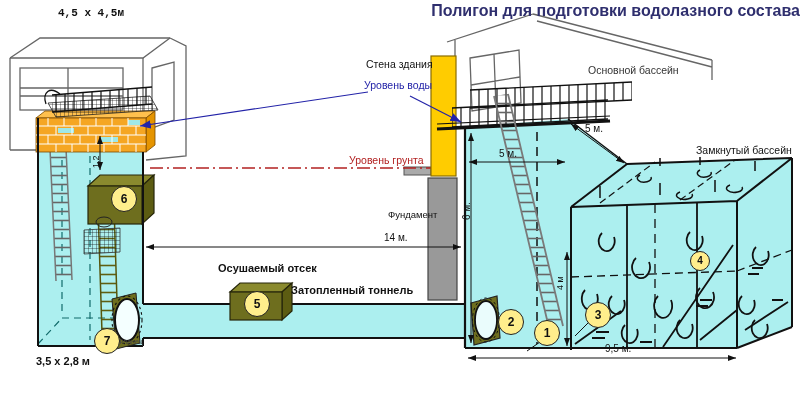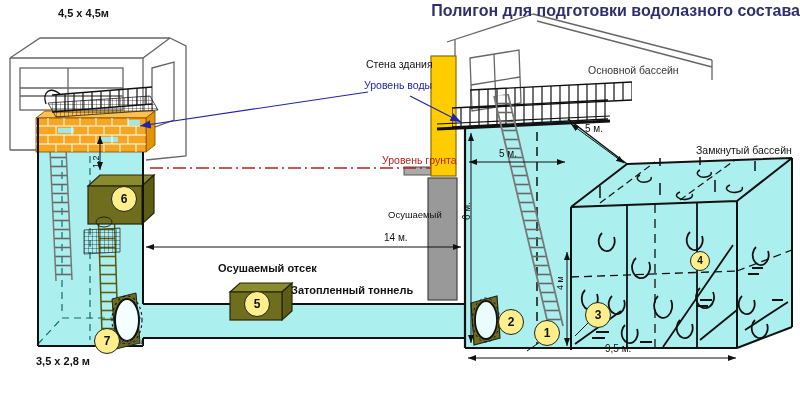--- a/index.html
+++ b/index.html
@@ -192,26 +192,26 @@
     <path d="M468,358 L736,358" marker-start="url(#ab)" marker-end="url(#ab)"></path>
   </g>
 
   <g stroke="#2323a8" stroke-width="1.2" fill="none">
     <path d="M368,92 L140,126" marker-end="url(#abBlue)"></path>
     <path d="M410,96 L461,122" marker-end="url(#abBlue)"></path>
   </g>
 </svg>
 
 <div class="lbl title">Полигон  для подготовки водолазного состава</div>
-<div class="lbl b" style="left:58px;top:8px;">4,5 х 4,5м</div>
+<div class="lbl b" style="left:58px;top:8px;font-family:Liberation Mono, monospace;">4,5 х 4,5м</div>
 <div class="lbl b" style="left:36px;top:356px;">3,5 х 2,8 м</div>
 <div class="lbl" style="left:366px;top:59px;">Стена здания</div>
 <div class="lbl blue" style="left:364px;top:80px;">Уровень воды</div>
-<div class="lbl red" style="left:349px;top:155px;margin-left:33px;">Уровень грунта</div>
-<div class="lbl" style="left:388px;top:210px;font-size:9.5px;">Осушаемый</div>
+<div class="lbl red" style="left:349px;top:155px;">Уровень грунта</div>
+<div class="lbl" style="left:388px;top:210px;font-size:9.5px;">Фундамент</div>
 <div class="lbl gray" style="left:552px;top:65px;margin-left:36px;">Основной бассейн</div>
 <div class="lbl" style="left:696px;top:145px;">Замкнутый бассейн</div>
 <div class="lbl b" style="left:218px;top:263px;">Осушаемый отсек</div>
 <div class="lbl b" style="left:291px;top:285px;">Затопленный тоннель</div>
 <div class="lbl tiny" style="left:118px;top:338px;">Фланец</div>
 
 <div class="lbl dim rot" style="left:92px;top:168px;font-size:9px;">1,2</div>
 <div class="lbl dim" style="left:384px;top:233px;">14 м.</div>
 <div class="lbl dim" style="left:499px;top:149px;">5 м.</div>
 <div class="lbl dim rot" style="left:462px;top:220px;">6 м.</div>

